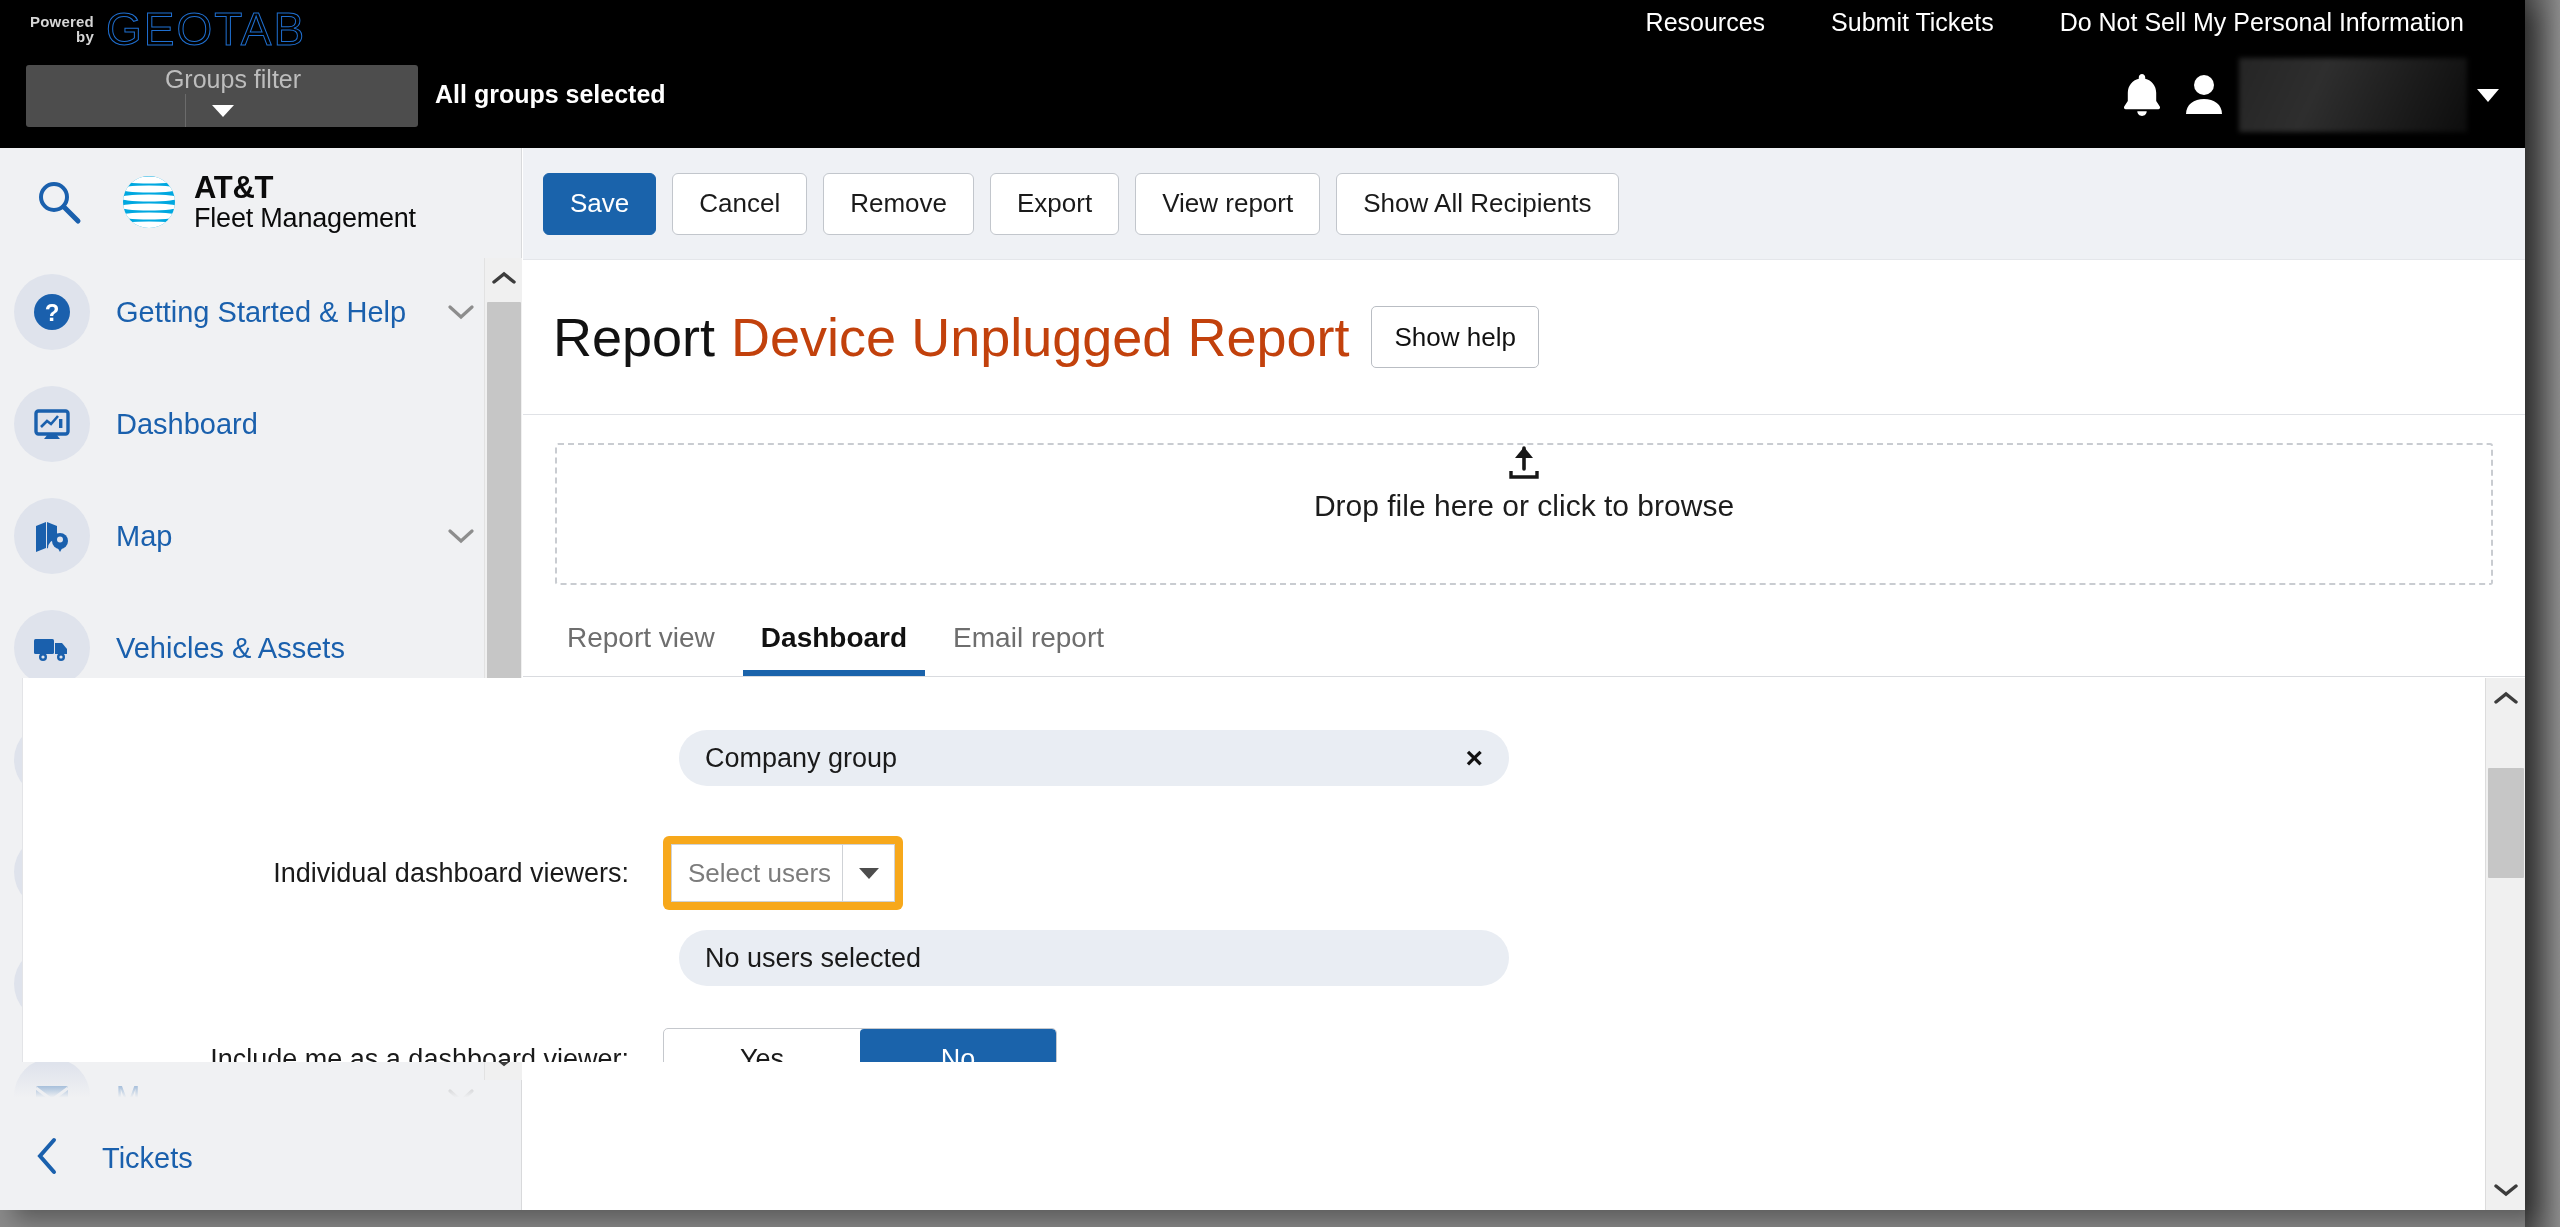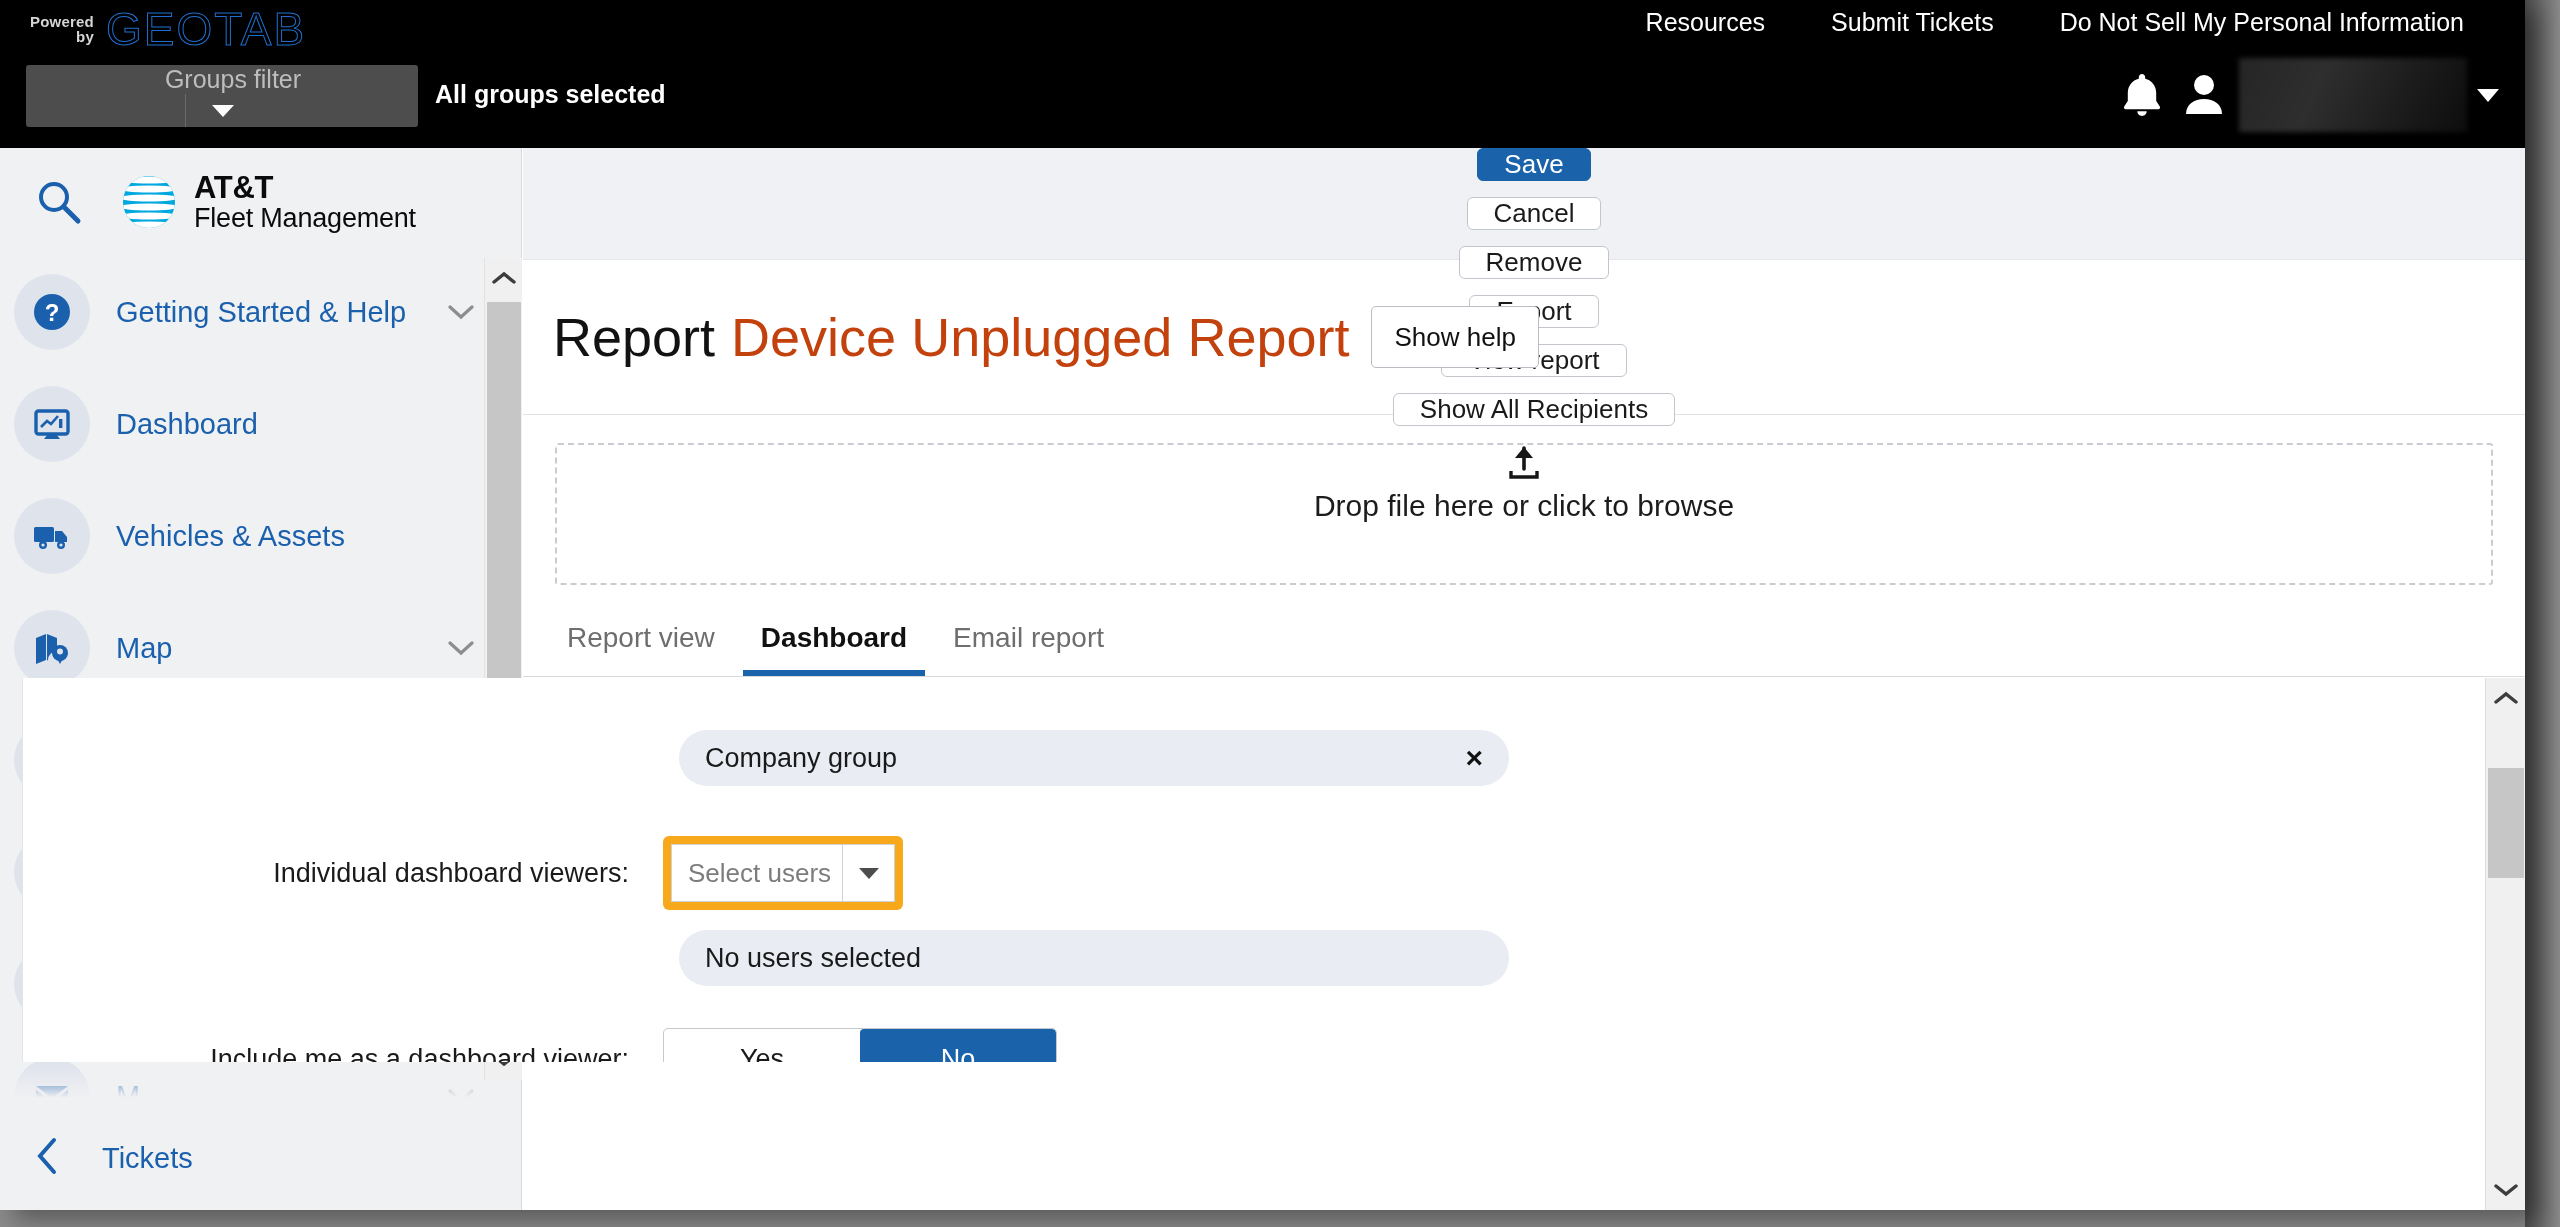--- a/index.html
+++ b/index.html
@@ -159,21 +159,20 @@
   
   .main {
     position: absolute; left: 523px; top: 148px;
     width: 2002px; height: 1062px;
     background: #ffffff;
   }
   .toolbar {
     height: 112px; background: #eff1f5;
     display: flex; align-items: center; padding-left: 20px; gap: 16px;
     border-bottom: 1px solid #e4e6ea;
-    flex-direction: column;
   }
   .btn {
     height: 62px; padding: 0 26px;
     border: 1px solid #c2c6cc; border-radius: 6px;
     background: #ffffff; color: #1a1a1a; font-size: 26px;
     display: flex; align-items: center; cursor: pointer;
     font-family: "Liberation Sans", sans-serif;
   }
   .btn.primary {
     background: #1a63ab; border-color: #1a63ab; color: #ffffff;
@@ -381,47 +380,47 @@
             <rect x="29" y="17" width="3.4" height="9" fill="#1a60ad"></rect>
             <path d="M14 37h16l-4-5h-8z" fill="#1a60ad"></path>
           </svg>
         </span>
         <span class="nav-label">Dashboard</span>
       </div>
 
       <div class="nav-item">
         <span class="nav-icon-wrap">
           <svg width="44" height="44" viewBox="0 0 44 44">
+            <path d="M6 12l10-4v26l-10 4z" fill="#1a60ad"></path>
+            <path d="M17 8l10 4v13a9 9 0 0 0-9 9l-1 .4z" fill="#1a60ad"></path>
+            <circle cx="30" cy="27" r="8" fill="#1a60ad"></circle>
+            <circle cx="30" cy="25.5" r="3" fill="#dfe3ec"></circle>
+            <path d="M30 38l-5-9h10z" fill="#1a60ad"></path>
+          </svg>
+        </span>
+        <span class="nav-label">Map</span>
+        <span class="chev">
+          <svg width="26" height="16" viewBox="0 0 26 16">
+              <polyline points="2,3 13,13 24,3" fill="none" stroke="#8d8d8d" stroke-width="3.2" stroke-linecap="round"></polyline>
+            </svg>
+        </span>
+      </div>
+
+      <div class="nav-item">
+        <span class="nav-icon-wrap">
+          <svg width="44" height="44" viewBox="0 0 44 44">
             <rect x="4" y="13" width="20" height="15" rx="1.5" fill="#1a60ad"></rect>
             <path d="M25 17h7l5 6v5h-12z" fill="#1a60ad"></path>
             <circle cx="13" cy="31" r="4" fill="#1a60ad"></circle>
             <circle cx="31" cy="31" r="4" fill="#1a60ad"></circle>
             <circle cx="13" cy="31" r="1.6" fill="#dfe3ec"></circle>
             <circle cx="31" cy="31" r="1.6" fill="#dfe3ec"></circle>
           </svg>
         </span>
         <span class="nav-label">Vehicles &amp; Assets</span>
-      </div>
-
-      <div class="nav-item">
-        <span class="nav-icon-wrap">
-          <svg width="44" height="44" viewBox="0 0 44 44">
-            <path d="M6 12l10-4v26l-10 4z" fill="#1a60ad"></path>
-            <path d="M17 8l10 4v13a9 9 0 0 0-9 9l-1 .4z" fill="#1a60ad"></path>
-            <circle cx="30" cy="27" r="8" fill="#1a60ad"></circle>
-            <circle cx="30" cy="25.5" r="3" fill="#dfe3ec"></circle>
-            <path d="M30 38l-5-9h10z" fill="#1a60ad"></path>
-          </svg>
-        </span>
-        <span class="nav-label">Map</span>
-        <span class="chev">
-          <svg width="26" height="16" viewBox="0 0 26 16">
-              <polyline points="2,3 13,13 24,3" fill="none" stroke="#8d8d8d" stroke-width="3.2" stroke-linecap="round"></polyline>
-            </svg>
-        </span>
       </div>
 
       <div class="nav-item">
         <span class="nav-icon-wrap">
           <svg width="44" height="44" viewBox="0 0 44 44">
             <polyline points="8,22 16,15 22,19 33,9" fill="none" stroke="#1a60ad" stroke-width="3"></polyline>
             <polygon points="33,9 25,9 33,17" fill="#1a60ad"></polygon>
             <rect x="8" y="25" width="5" height="9" fill="#1a60ad"></rect>
             <rect x="16" y="21" width="5" height="13" fill="#1a60ad"></rect>
             <rect x="24" y="24" width="5" height="10" fill="#1a60ad"></rect>

